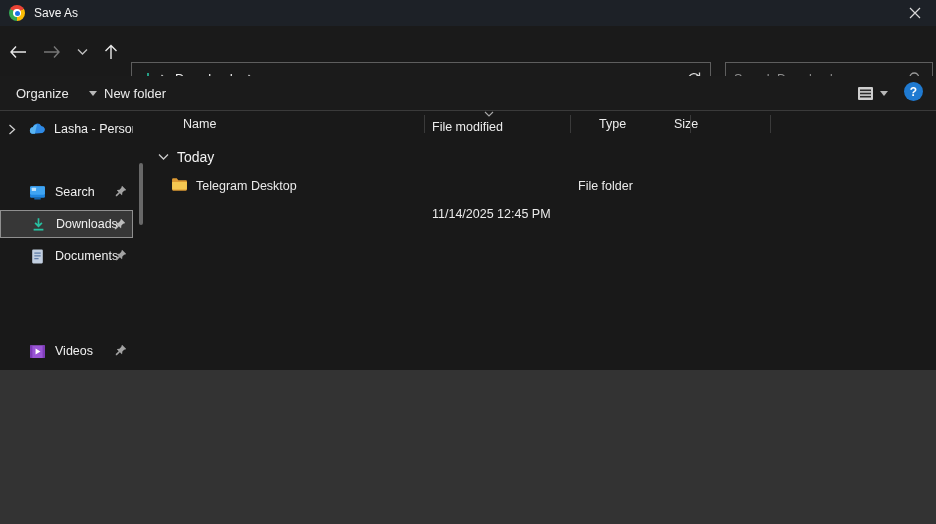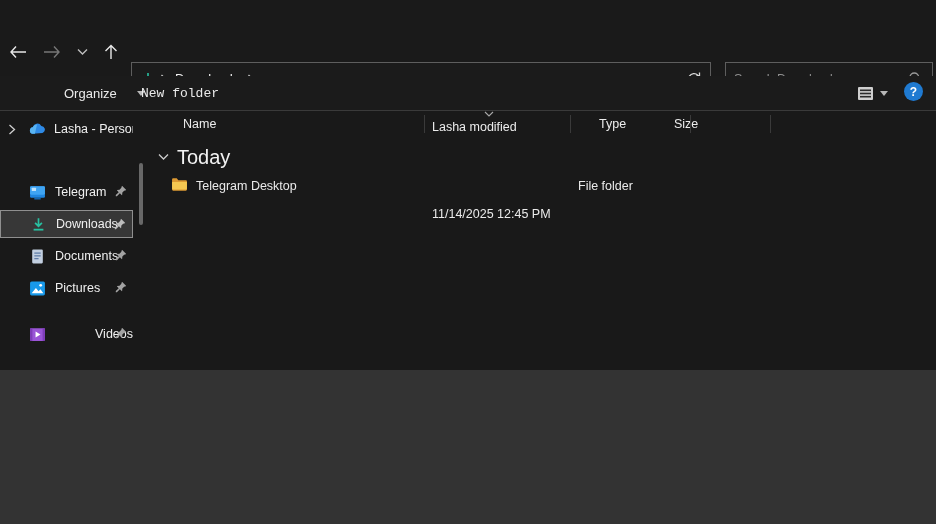--- a/index.html
+++ b/index.html
@@ -27,21 +27,21 @@
   .crumb-sep{margin:0 4px;}
   .addr-right{margin-left:auto;display:flex;align-items:center;gap:14px;}
   .searchbox{position:absolute;left:725px;top:36px;width:208px;height:33px;box-sizing:border-box;
     border:1px solid #5e5e5e;background:#1b1b1b;display:flex;align-items:center;}
   .searchbox input{flex:1;background:transparent;border:none;outline:none;color:#e8e8e8;
     font-size:12.5px;padding:0 8px;font-family:inherit;}
   .searchbox input::placeholder{color:#8f8f8f;}
   .search-icon{margin-right:9px;}
   
   .cmdbar{position:absolute;left:0;top:76px;width:100%;height:34px;background:#1b1b1b;border-bottom:1px solid #3a3a3a;}
-  .cmd-item{position:absolute;top:0;height:34px;display:flex;align-items:center;font-size:13px;color:#eaeaea;cursor:pointer;gap:20px;margin-left:48px;}
+  .cmd-item{position:absolute;top:0;height:34px;display:flex;align-items:center;font-size:13px;color:#eaeaea;cursor:pointer;gap:20px;}
   .tri-down{width:0;height:0;border-left:4px solid transparent;border-right:4px solid transparent;border-top:5px solid #b8b8b8;}
   .view-btn{position:absolute;right:48px;top:5px;height:24px;display:flex;align-items:center;gap:6px;cursor:pointer;}
   .help-btn{position:absolute;right:13px;top:6px;width:19px;height:19px;border-radius:50%;background:#1f7ad1;
     color:#fff;font-size:12px;font-weight:bold;display:flex;align-items:center;justify-content:center;cursor:pointer;}
   
   .content{position:absolute;left:0;top:111px;width:100%;height:259px;background:#191919;}
   .sidebar{position:absolute;left:0;top:0;width:134px;height:259px;overflow:hidden;}
   .tree-item{position:absolute;left:0;width:133px;height:28px;display:flex;align-items:center;box-sizing:border-box;cursor:pointer;}
   .tree-item .lbl{font-size:12.5px;color:#f0f0f0;white-space:nowrap;overflow:hidden;}
   .tree-item .pin{position:absolute;right:6px;top:7px;}
@@ -49,32 +49,41 @@
   .tree-icon{width:17px;height:17px;margin:0 9px 0 29px;flex:0 0 auto;}
   .onedrive-row .tree-icon{margin-left:28px;}
   .expand-chevron{position:absolute;left:8px;top:9px;}
   .scroll-thumb{position:absolute;left:139px;top:52px;width:4px;height:62px;background:#686868;border-radius:2px;cursor:pointer;}
   
   .filearea{position:absolute;left:150px;top:0;width:786px;height:259px;}
   .list-header{position:absolute;left:0;top:0;width:786px;height:26px;}
   .col-h{position:absolute;top:6px;font-size:12.5px;color:#ececec;cursor:pointer;}
   .col-sep{position:absolute;top:4px;width:1px;height:18px;background:#3a3a3a;}
   .group-row{position:absolute;left:0;top:34px;height:24px;display:flex;align-items:center;cursor:pointer;}
-  .group-row .glbl{font-size:20px;color:#f2f2f2;margin-left:8px;}
+  .group-row .glbl{font-size:14px;color:#f2f2f2;margin-left:8px;}
   .file-row{position:absolute;left:0;top:62px;width:786px;height:26px;cursor:pointer;}
   .file-row .cell{position:absolute;top:6px;font-size:12.5px;color:#eaeaea;white-space:nowrap;}
   .folder-ic{position:absolute;left:21px;top:4px;}
   
   .bottom{position:absolute;left:0;top:370px;width:100%;height:154px;background:#333333;}
 </style>
 </head>
 <body>
 
 <div id="app">
 
+  <div class="titlebar">
+    <div class="chrome-icon"></div>
+    <div class="title-text">Save As</div>
+    <div class="close-btn">
+      <svg width="12" height="12" viewBox="0 0 12 12">
+        <path d="M1 1 L11 11 M11 1 L1 11" stroke="#d8d8d8" stroke-width="1.2"></path>
+      </svg>
+    </div>
+  </div>
 
   <div class="navbar">
     <div class="nav-btn" style="left:6px;">
       <svg width="18" height="14" viewBox="0 0 18 14">
         <path d="M7 1.5 L2 7 L7 12.5 M2 7 H17" stroke="#e8e8e8" stroke-width="1.4" fill="none"></path>
       </svg>
     </div>
     <div class="nav-btn" style="left:40px;">
       <svg width="18" height="14" viewBox="0 0 18 14">
         <path d="M11 1.5 L16 7 L11 12.5 M16 7 H1" stroke="#777777" stroke-width="1.4" fill="none"></path>
@@ -121,21 +130,21 @@
         <path d="M9.6 9.6 L13.4 13.4" stroke="#9a9a9a" stroke-width="1.3"></path>
       </svg>
     </div>
   </div>
 
   <div class="cmdbar">
     <div class="cmd-item" style="left:16px;">
       <span>Organize</span>
       <span class="tri-down"></span>
     </div>
-    <div class="cmd-item" style="left:93px;font-family:Liberation Mono, monospace;">
+    <div class="cmd-item" style="left:104px;">
       <span>New folder</span>
     </div>
     <div class="view-btn">
       <svg width="17" height="15" viewBox="0 0 17 15">
         <rect x="1" y="1" width="15" height="13" rx="1" fill="#cfcfcf"></rect>
         <rect x="3" y="3.5" width="11" height="1.6" fill="#2a2a2a"></rect>
         <rect x="3" y="6.7" width="11" height="1.6" fill="#2a2a2a"></rect>
         <rect x="3" y="9.9" width="11" height="1.6" fill="#2a2a2a"></rect>
       </svg>
       <span class="tri-down"></span>
@@ -160,21 +169,21 @@
         <span class="lbl">Lasha - Persona</span>
       </div>
 
       <div class="tree-item" style="top:67px;">
         <svg class="tree-icon" viewBox="0 0 16 16">
           <rect x="1" y="2" width="14" height="11" rx="1.2" fill="#1f86e0"></rect>
           <rect x="1" y="2" width="14" height="8" rx="1.2" fill="#3fa4f2"></rect>
           <rect x="2.6" y="3.6" width="4" height="3" rx=".5" fill="#bfe2fb"></rect>
           <rect x="5" y="13.2" width="6" height="1.4" fill="#1368b4"></rect>
         </svg>
-        <span class="lbl">Telegram</span>
+        <span class="lbl">Search</span>
         <svg class="pin" width="13" height="13" viewBox="0 0 16 16">
           <path d="M10.2 1.2 L14.8 5.8 C14.9 6 14.8 6.3 14.6 6.4 L12.5 7 L10.3 9.2 L10 12.2 C10 12.5 9.6 12.6 9.4 12.4 L7.2 10.2 L3.6 13.8 L2.2 13.8 L2.2 12.4 L5.8 8.8 L3.6 6.6 C3.4 6.4 3.5 6 3.8 6 L6.8 5.7 L9 3.5 L9.6 1.4 C9.7 1.1 10 1 10.2 1.2 Z" fill="#a3a3a3"></path>
         </svg>
       </div>
 
       <div class="tree-item selected" style="top:99px;">
         <svg class="tree-icon" viewBox="0 0 16 16">
           <path d="M8 2 V9.2 M4.8 6.4 L8 9.6 L11.2 6.4" stroke="#27c0a1" stroke-width="1.6" fill="none"></path>
           <rect x="3.4" y="12" width="9.2" height="1.7" fill="#27c0a1"></rect>
         </svg>
@@ -190,34 +199,23 @@
           <rect x="5" y="4.2" width="6" height="1.2" fill="#5f7ca6"></rect>
           <rect x="5" y="6.8" width="6" height="1.2" fill="#5f7ca6"></rect>
           <rect x="5" y="9.4" width="4" height="1.2" fill="#5f7ca6"></rect>
         </svg>
         <span class="lbl">Documents</span>
         <svg class="pin" width="13" height="13" viewBox="0 0 16 16">
           <path d="M10.2 1.2 L14.8 5.8 C14.9 6 14.8 6.3 14.6 6.4 L12.5 7 L10.3 9.2 L10 12.2 C10 12.5 9.6 12.6 9.4 12.4 L7.2 10.2 L3.6 13.8 L2.2 13.8 L2.2 12.4 L5.8 8.8 L3.6 6.6 C3.4 6.4 3.5 6 3.8 6 L6.8 5.7 L9 3.5 L9.6 1.4 C9.7 1.1 10 1 10.2 1.2 Z" fill="#a3a3a3"></path>
         </svg>
       </div>
 
-      <div class="tree-item" style="top:163px;">
-        <svg class="tree-icon" viewBox="0 0 16 16">
-          <rect x="1" y="1.5" width="14" height="13" rx="1.5" fill="#1899ea"></rect>
-          <circle cx="11" cy="5" r="1.3" fill="#ffffff"></circle>
-          <path d="M2.5 12.5 L6.5 7.5 L9 10.5 L10.8 8.6 L13.5 12.5 Z" fill="#ffffff"></path>
-        </svg>
-        <span class="lbl">Pictures</span>
-        <svg class="pin" width="13" height="13" viewBox="0 0 16 16">
-          <path d="M10.2 1.2 L14.8 5.8 C14.9 6 14.8 6.3 14.6 6.4 L12.5 7 L10.3 9.2 L10 12.2 C10 12.5 9.6 12.6 9.4 12.4 L7.2 10.2 L3.6 13.8 L2.2 13.8 L2.2 12.4 L5.8 8.8 L3.6 6.6 C3.4 6.4 3.5 6 3.8 6 L6.8 5.7 L9 3.5 L9.6 1.4 C9.7 1.1 10 1 10.2 1.2 Z" fill="#a3a3a3"></path>
-        </svg>
-      </div>
-
-
-      <div class="tree-item" style="top:209px;justify-content:space-between;">
+
+
+      <div class="tree-item" style="top:226px;">
         <svg class="tree-icon" viewBox="0 0 16 16">
           <rect x="1" y="2" width="14" height="12" rx="1.5" fill="#9a55d6"></rect>
           <rect x="1" y="2" width="2.2" height="12" fill="#7e3cb8"></rect>
           <rect x="12.8" y="2" width="2.2" height="12" fill="#7e3cb8"></rect>
           <path d="M6.2 5.2 L10.8 8 L6.2 10.8 Z" fill="#ffffff"></path>
         </svg>
         <span class="lbl">Videos</span>
         <svg class="pin" width="13" height="13" viewBox="0 0 16 16">
           <path d="M10.2 1.2 L14.8 5.8 C14.9 6 14.8 6.3 14.6 6.4 L12.5 7 L10.3 9.2 L10 12.2 C10 12.5 9.6 12.6 9.4 12.4 L7.2 10.2 L3.6 13.8 L2.2 13.8 L2.2 12.4 L5.8 8.8 L3.6 6.6 C3.4 6.4 3.5 6 3.8 6 L6.8 5.7 L9 3.5 L9.6 1.4 C9.7 1.1 10 1 10.2 1.2 Z" fill="#a3a3a3"></path>
         </svg>
@@ -225,21 +223,21 @@
     </div>
 
     <div class="scroll-thumb"></div>
 
     <div class="filearea">
       <div class="list-header">
         <div class="col-h" style="left:33px;">Name</div>
         <svg style="position:absolute;left:334px;top:0;" width="10" height="6" viewBox="0 0 10 6">
           <path d="M1 1 L5 5 L9 1" stroke="#a8a8a8" stroke-width="1.1" fill="none"></path>
         </svg>
-        <div class="col-h" style="left:282px;top:9px;">Lasha modified</div>
+        <div class="col-h" style="left:282px;top:9px;">File modified</div>
         <div class="col-h" style="left:428px;margin-left:21px;">Type</div>
         <div class="col-h" style="left:524px;">Size</div>
         <div class="col-sep" style="left:274px;"></div>
         <div class="col-sep" style="left:420px;"></div>
         <div class="col-sep" style="left:540px;"></div>
         <div class="col-sep" style="left:620px;"></div>
       </div>
 
       <div class="group-row" style="left:8px;">
         <svg width="11" height="8" viewBox="0 0 11 8">

